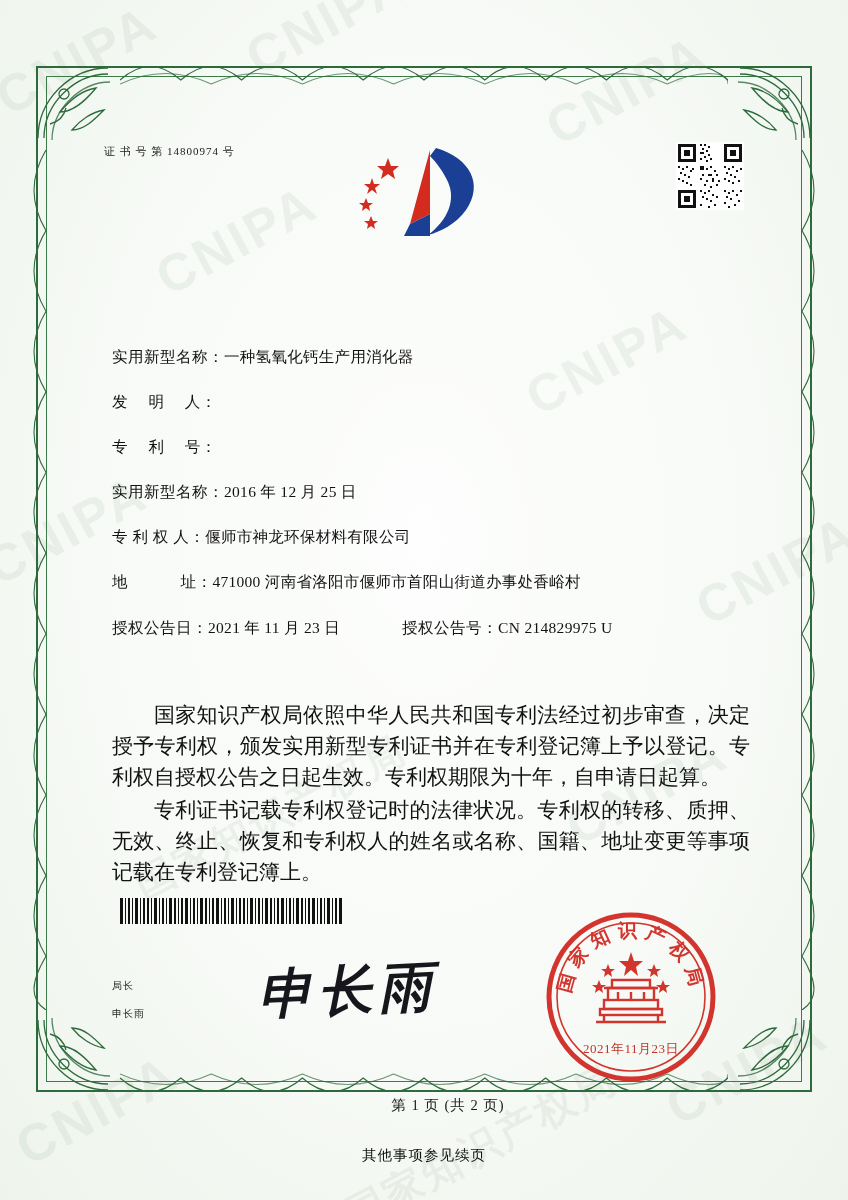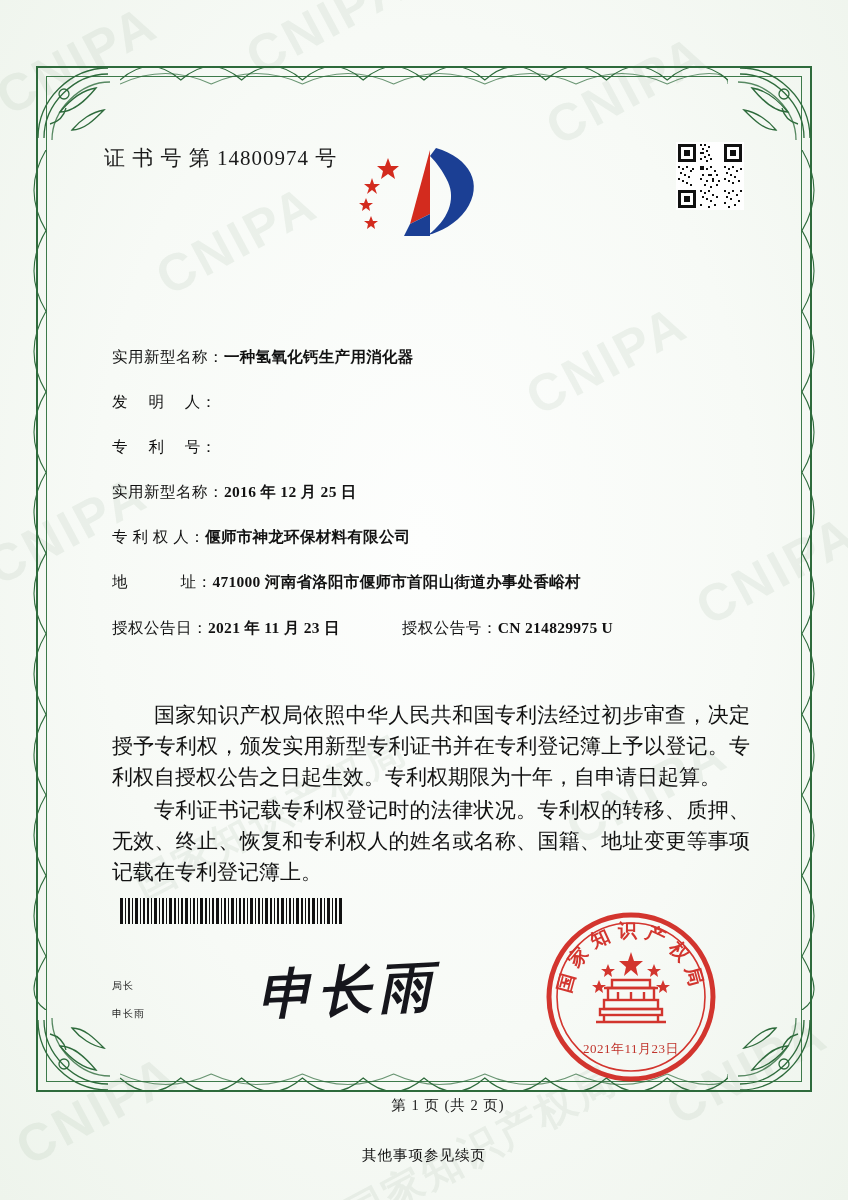--- a/index.html
+++ b/index.html
@@ -89,21 +89,21 @@
     pointer-events: none;
   }
   .edge-left { left: 26px; }
   .edge-right { right: 26px; transform: scaleX(-1); }
 
   
   .cert-no {
     position: absolute;
     left: 104px;
     top: 144px;
-    font-size: 21px;
+    font-size: 11px;
     letter-spacing: 1px;
     color: #1a1a1a;
   }
 
   .qr {
     position: absolute;
     right: 104px;
     top: 142px;
     width: 68px;
     height: 68px;
@@ -148,21 +148,20 @@
     color: #121212;
   }
   .field-label {
     flex: 0 0 auto;
     letter-spacing: 0.5px;
     white-space: pre;
   }
   .field-value {
     flex: 1 1 auto;
     letter-spacing: 0.3px;
-    font-weight: bold;
   }
   .field-row.inline-two .field-value { flex: 0 0 auto; }
   .field-gap { width: 62px; flex: 0 0 auto; }
 
   
   .paras {
     position: absolute;
     left: 112px;
     right: 98px;
     top: 700px;

